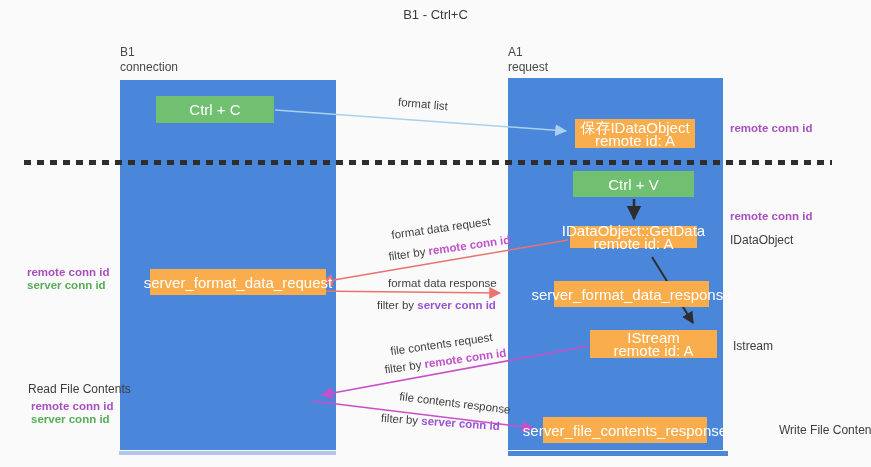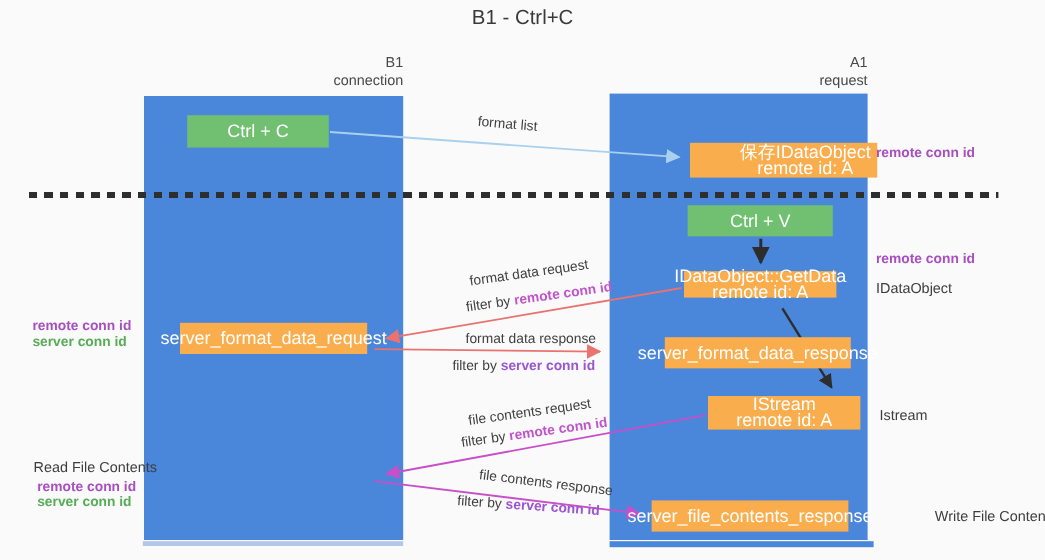--- a/index.html
+++ b/index.html
@@ -1,20 +1,20 @@
 <!DOCTYPE html>
 <html><head>
 <meta charset="utf-8">
 <style>
   html,body{margin:0;padding:0;}
   body{font-family:"Liberation Sans",sans-serif;background:#fafafa;}
   .canvas{position:relative;width:871px;height:467px;background:#fafafa;overflow:hidden;}
   .abs{position:absolute;}
-  .title{left:0;right:0;top:5px;text-align:center;font-size:17px;color:#3a3a3a;line-height:19px;}
-  .lane-header{top:45px;text-align:right;font-size:12px;color:#474747;line-height:15px;}
+  .title{left:0;right:0;top:5px;text-align:center;font-size:13px;color:#3a3a3a;line-height:19px;}
+  .lane-header{top:45px;text-align:left;font-size:12px;color:#474747;line-height:15px;}
   .lane{background:#4a86d9;}
   .lane-left{left:120px;top:80px;width:216px;height:370px;}
   .lane-right{left:508px;top:78px;width:215px;height:372px;}
   .strip-left{left:119px;top:451px;width:217px;height:4px;background:#b3c6ec;}
   .strip-right{left:508px;top:451px;width:220px;height:5px;background:#4a86d9;}
   .dashline{left:24px;top:160px;width:808px;height:5px;
     background:repeating-linear-gradient(90deg,#2e2e2e 0 7px,rgba(0,0,0,0) 7px 13px);}
   .node{display:flex;flex-direction:column;align-items:center;justify-content:center;
     color:#fff;text-align:center;font-size:15px;line-height:13px;}
   .node.green{background:#71bf71;}
@@ -73,35 +73,35 @@
     <line x1="568" y1="240" x2="322" y2="282" stroke="#e8736f" stroke-width="1.5" marker-end="url(#mk-salmon)"></line>
     <line x1="312" y1="291" x2="500" y2="293" stroke="#e8736f" stroke-width="1.5" marker-end="url(#mk-salmon)"></line>
     <line x1="588" y1="346" x2="322" y2="395" stroke="#c84fc8" stroke-width="1.5" marker-end="url(#mk-magenta)"></line>
     <line x1="312" y1="401" x2="533" y2="428" stroke="#c84fc8" stroke-width="1.5" marker-end="url(#mk-magenta)"></line>
   </svg>
 
   <div class="abs node green" style="left:156px;top:96px;width:118px;height:27px;">
     <div>Ctrl + C</div>
   </div>
 
-  <div class="abs node orange" style="left:575px;top:119px;width:120px;height:29px;padding-left:36px;">
+  <div class="abs node orange" style="left:575px;top:119px;width:120px;height:29px;">
     <div>保存IDataObject</div>
     <div>remote id: A</div>
   </div>
 
   <div class="abs node green" style="left:573px;top:171px;width:121px;height:26px;">
     <div>Ctrl + V</div>
   </div>
 
   <div class="abs node orange" style="left:570px;top:226px;width:127px;height:22px;">
     <div>IDataObject::GetData</div>
     <div>remote id: A</div>
   </div>
 
-  <div class="abs node orange" style="left:150px;top:269px;width:156px;height:26px;">
+  <div class="abs node orange" style="left:150px;top:269px;width:176px;height:26px;">
     <div>server_format_data_request</div>
   </div>
 
   <div class="abs node orange" style="left:510px;top:281px;width:155px;height:26px;margin-left:44px;">
     <div>server_format_data_response</div>
   </div>
 
   <div class="abs node orange" style="left:590px;top:330px;width:127px;height:28px;">
     <div>IStream</div>
     <div>remote id: A</div>

